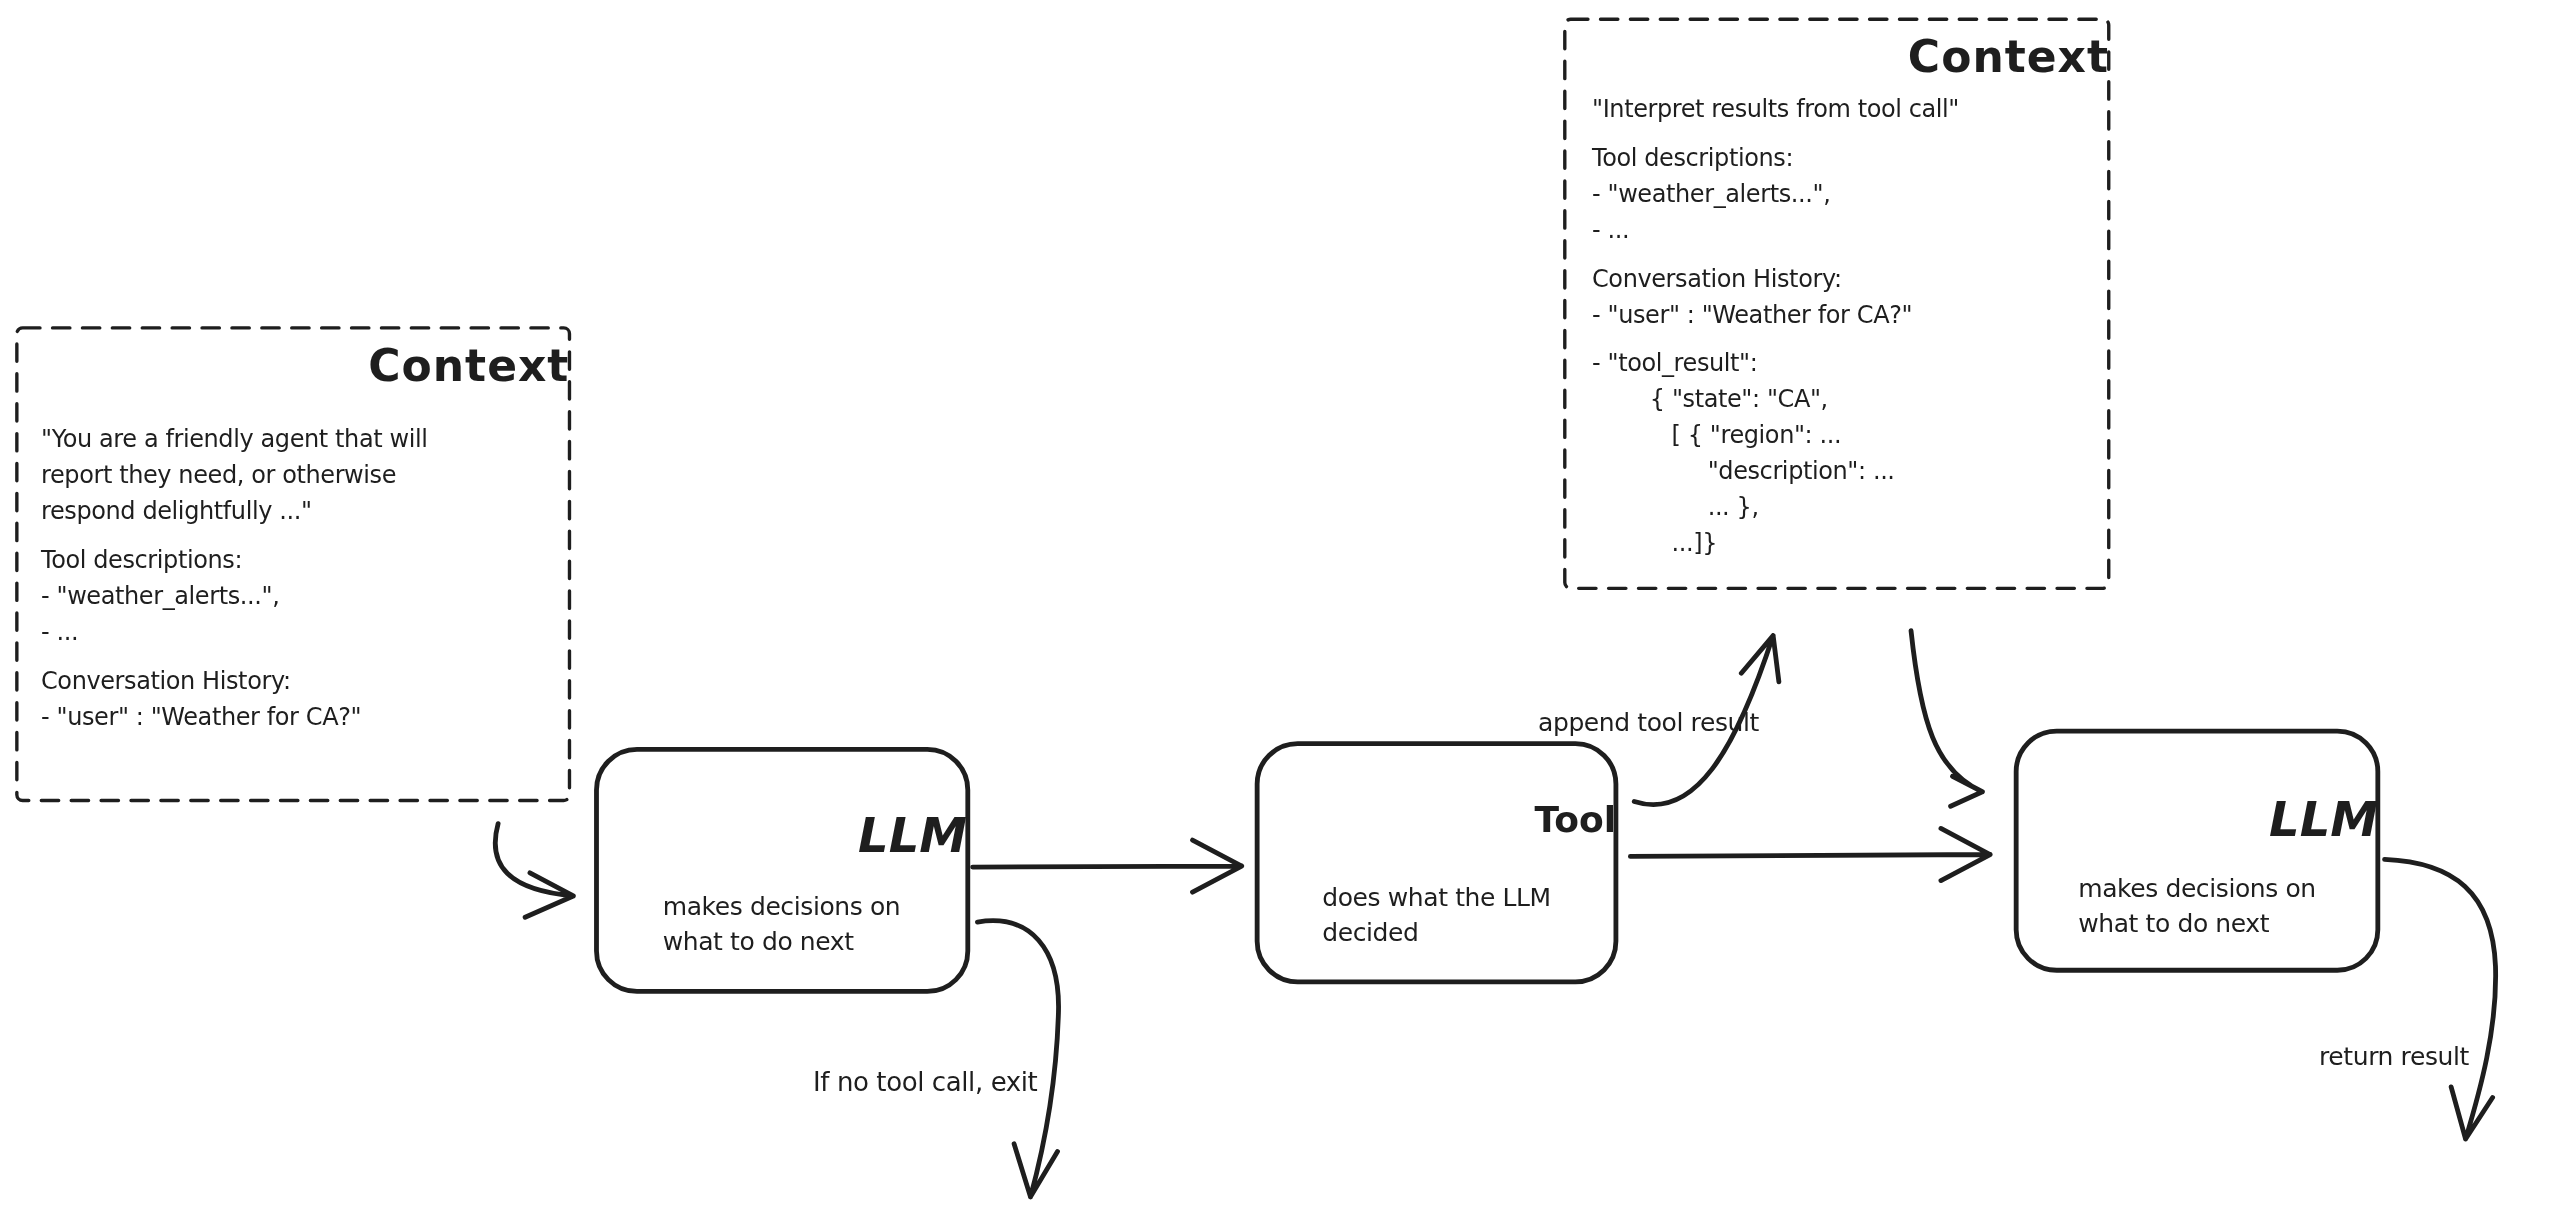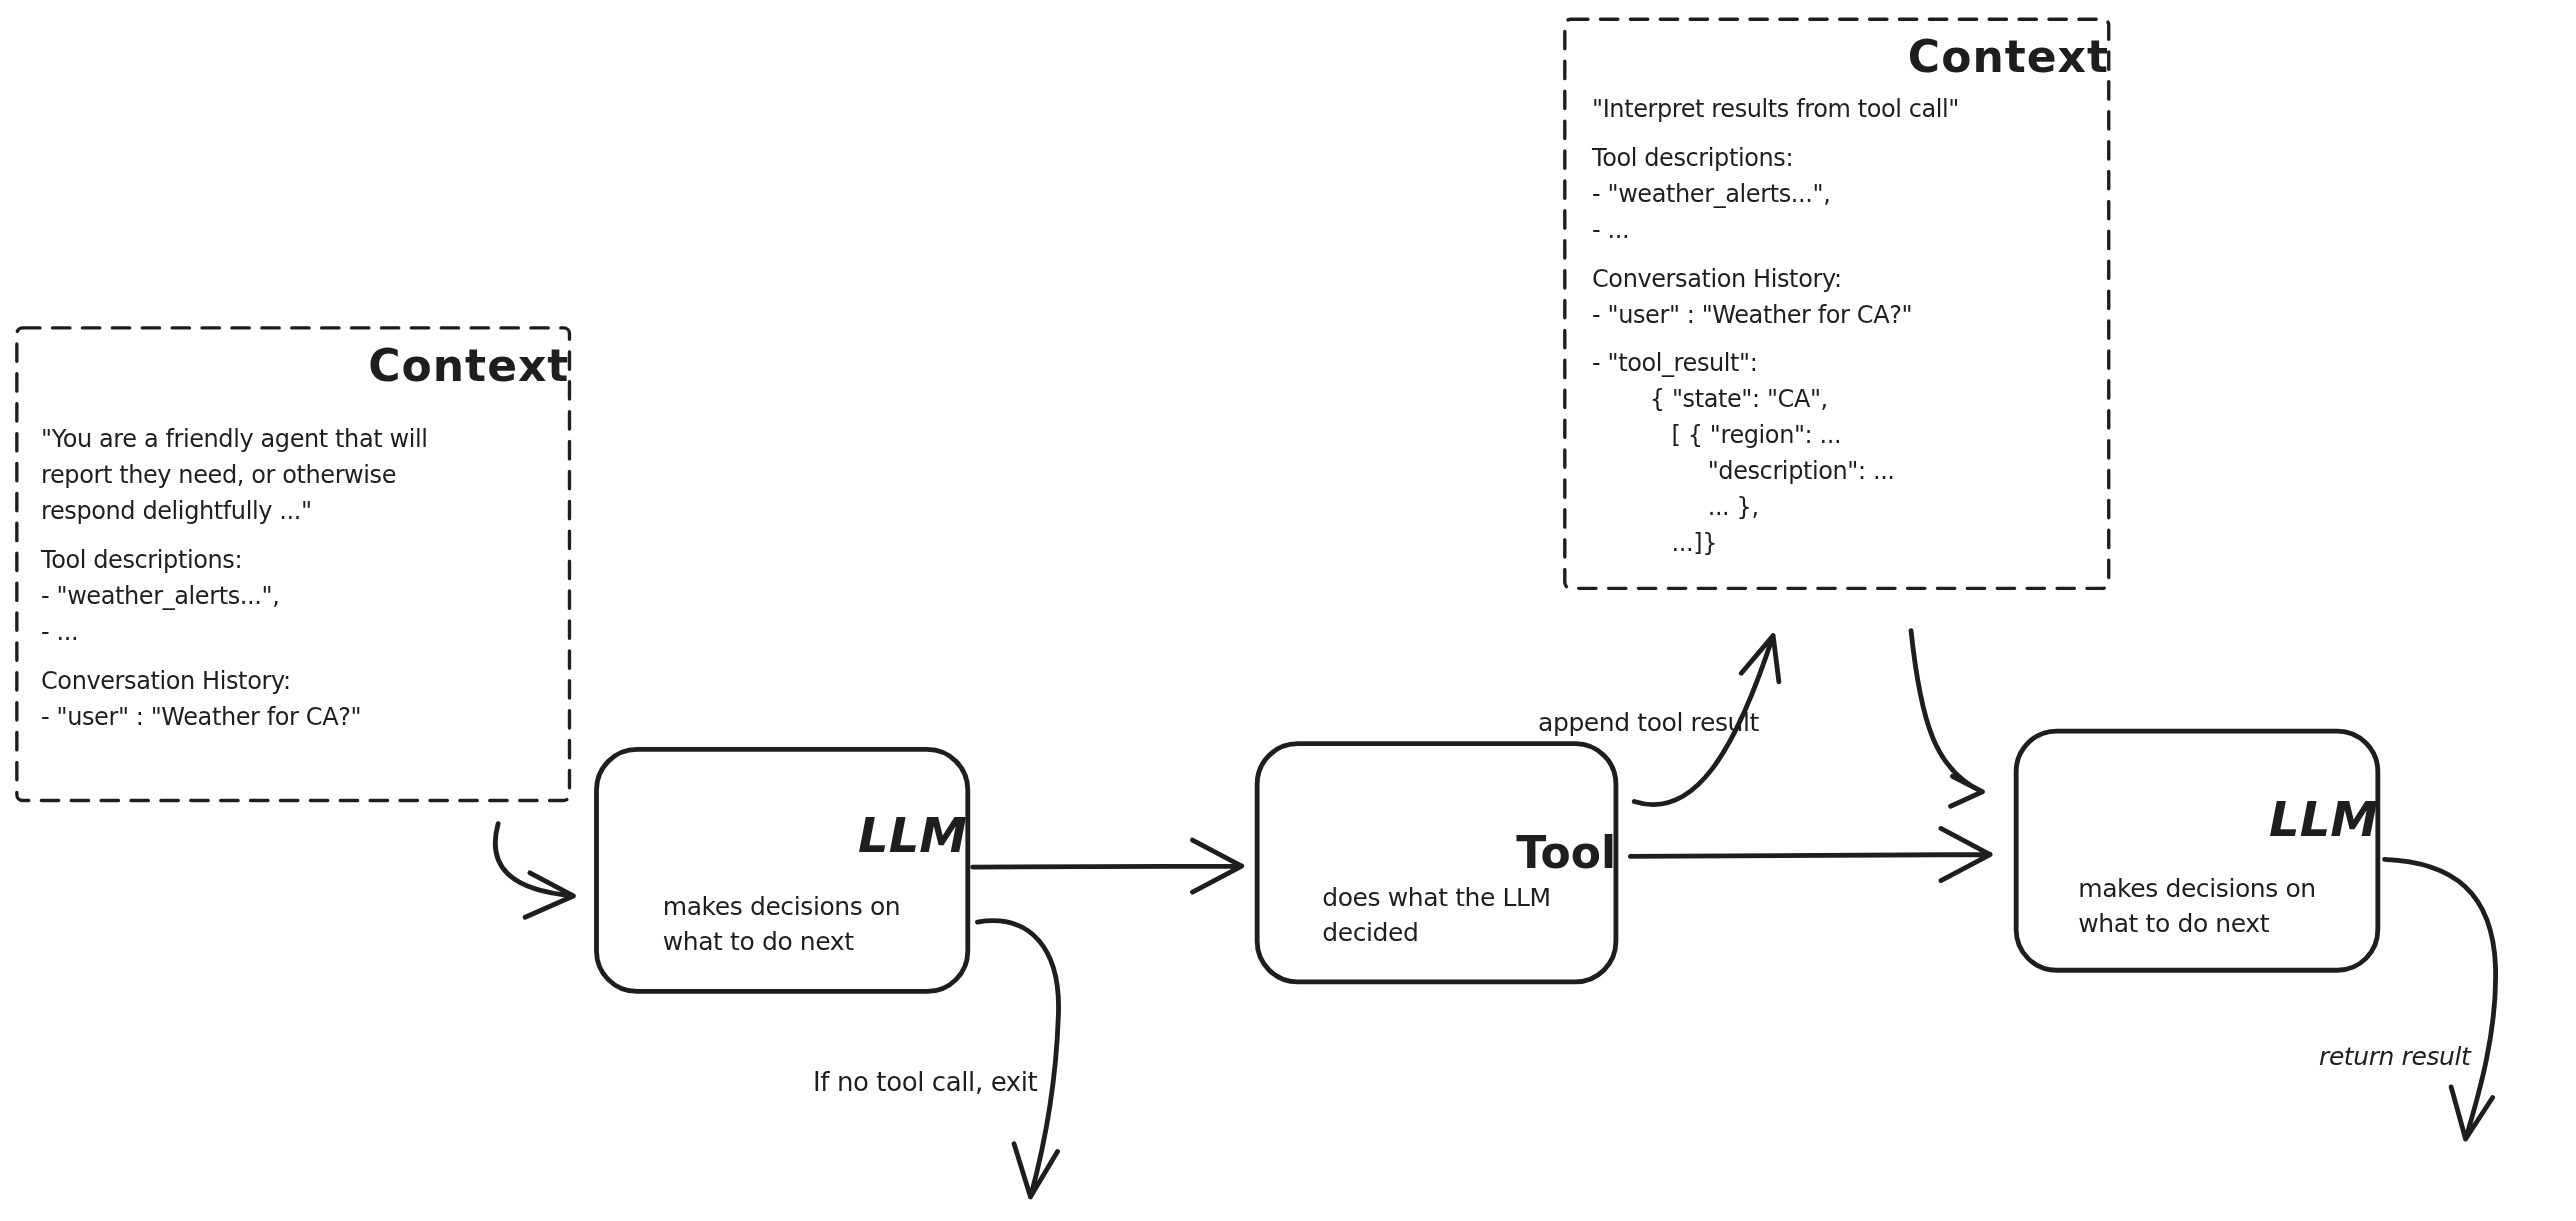--- a/index.html
+++ b/index.html
@@ -53,21 +53,21 @@
   }
   .mt-lg { margin-top: 13px; }
   .mt-sm { margin-top: 11.6px; }
   .node-title {
     font-size: 48px;
     font-weight: bold;
     text-align: right;
     white-space: pre;
   }
   .node-title.italic { font-style: italic; }
-  .node-title.smaller { font-size: 44px; margin-top: 28px; }
+  .node-title.smaller { font-size: 36px; }
   .node-sub-wrap { text-align: center; }
   .node-sub {
     display: inline-block;
     text-align: left;
     font-size: 25px;
     line-height: 35px;
     letter-spacing: -0.4px;
     white-space: pre;
   }
   .float-label {
@@ -138,16 +138,16 @@
     <span class="node-sub"><span>does what the LLM</span><br><span>decided</span></span>
   </div>
 
   <div class="abs node-title italic" style="left:2016px; top:791px; width:362px;">LLM</div>
   <div class="abs node-sub-wrap" style="left:2016px; top:871px; width:362px;">
     <span class="node-sub"><span>makes decisions on</span><br><span>what to do next</span></span>
   </div>
 
   <div class="abs float-label" style="left:1538px; top:680px;">append tool result</div>
   <div class="abs float-label" style="left:813px; top:1039px; font-size:26px;text-align:center;">If no tool call, exit</div>
-  <div class="abs float-label" style="left:2319px; top:1014px;font-style:italic;">return result</div>
+  <div class="abs float-label" style="left:2319px; top:1014px;">return result</div>
 
 </div>
 
 
 </body></html>

